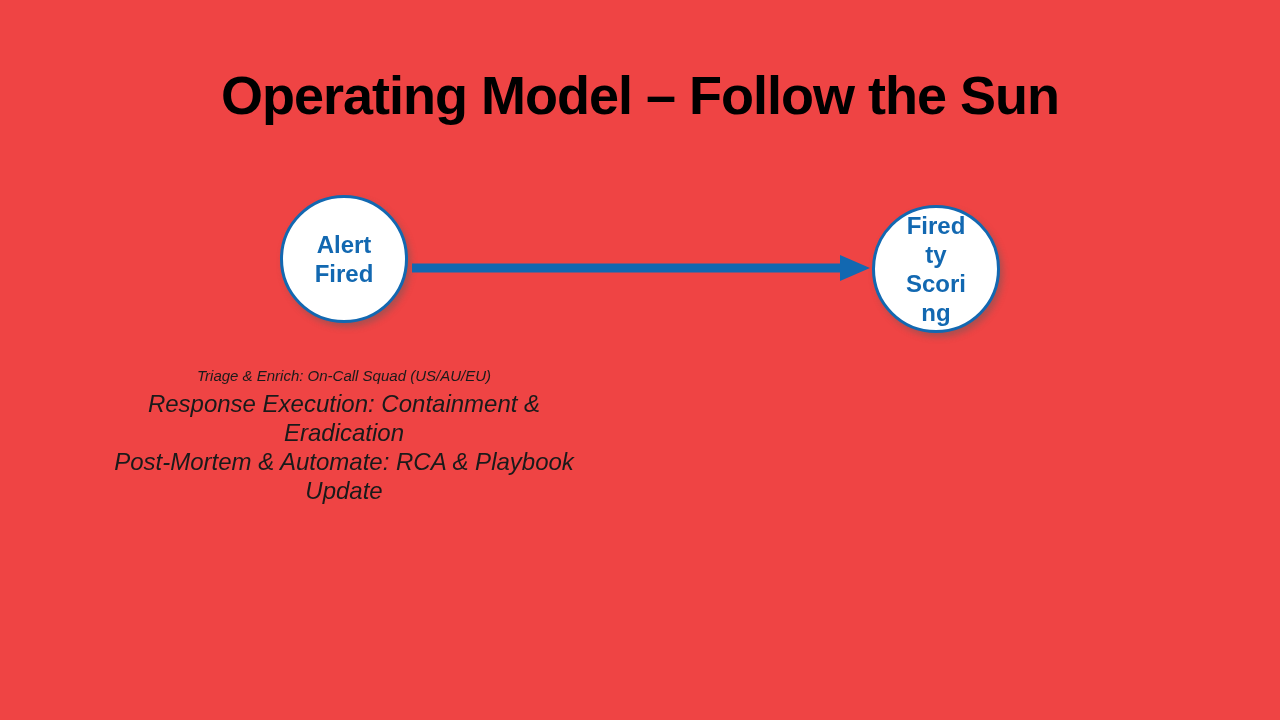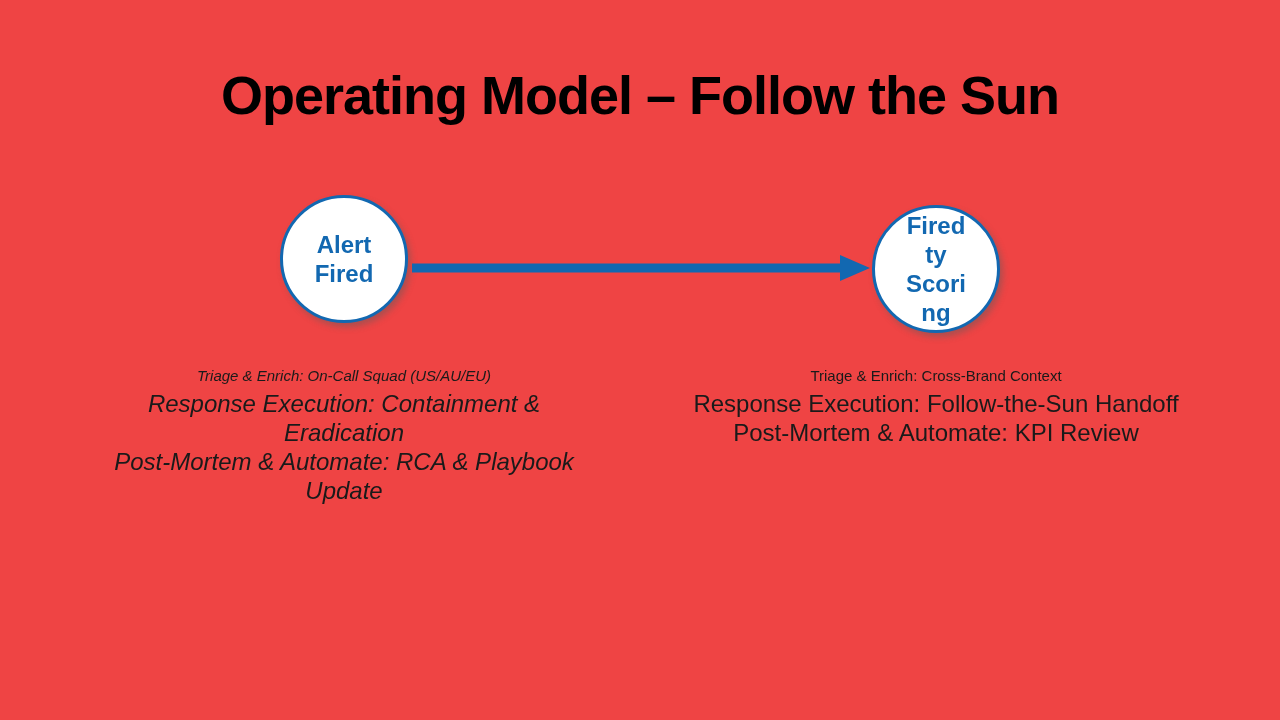--- a/index.html
+++ b/index.html
@@ -77,19 +77,14 @@
       <div>ng</div>
     </div>
   </div>
 
   <div class="caption caption-left">
     <div class="caption-small">Triage &amp; Enrich: On-Call Squad (US/AU/EU)</div>
     <div class="caption-line">Response Execution: Containment &amp; Eradication</div>
     <div class="caption-line">Post-Mortem &amp; Automate: RCA &amp; Playbook Update</div>
   </div>
 
-  <div class="caption caption-right">
-    <div class="caption-small">Triage &amp; Enrich: Cross-Brand Context</div>
-    <div class="caption-line">Response Execution: Follow-the-Sun Handoff</div>
-    <div class="caption-line">Post-Mortem &amp; Automate: KPI Review</div>
-  </div>
 
 </div>
 
 </body></html>

